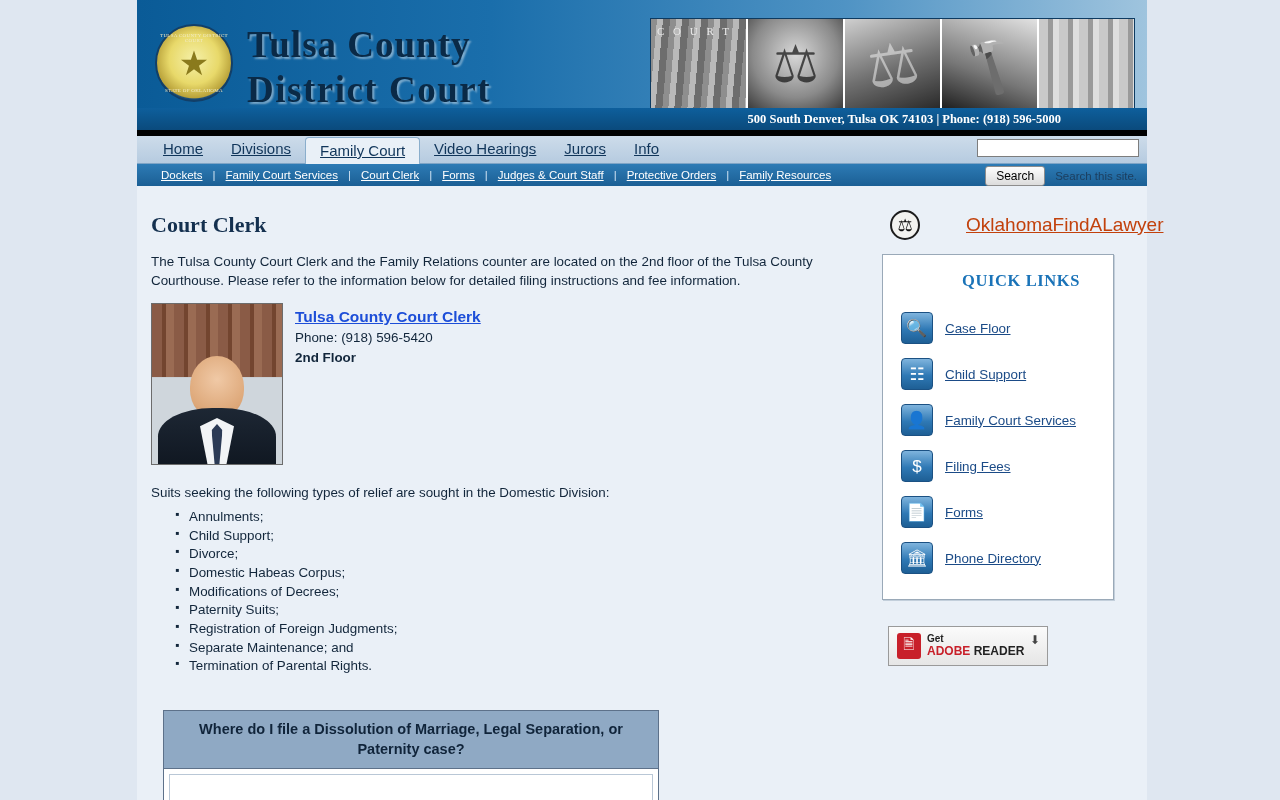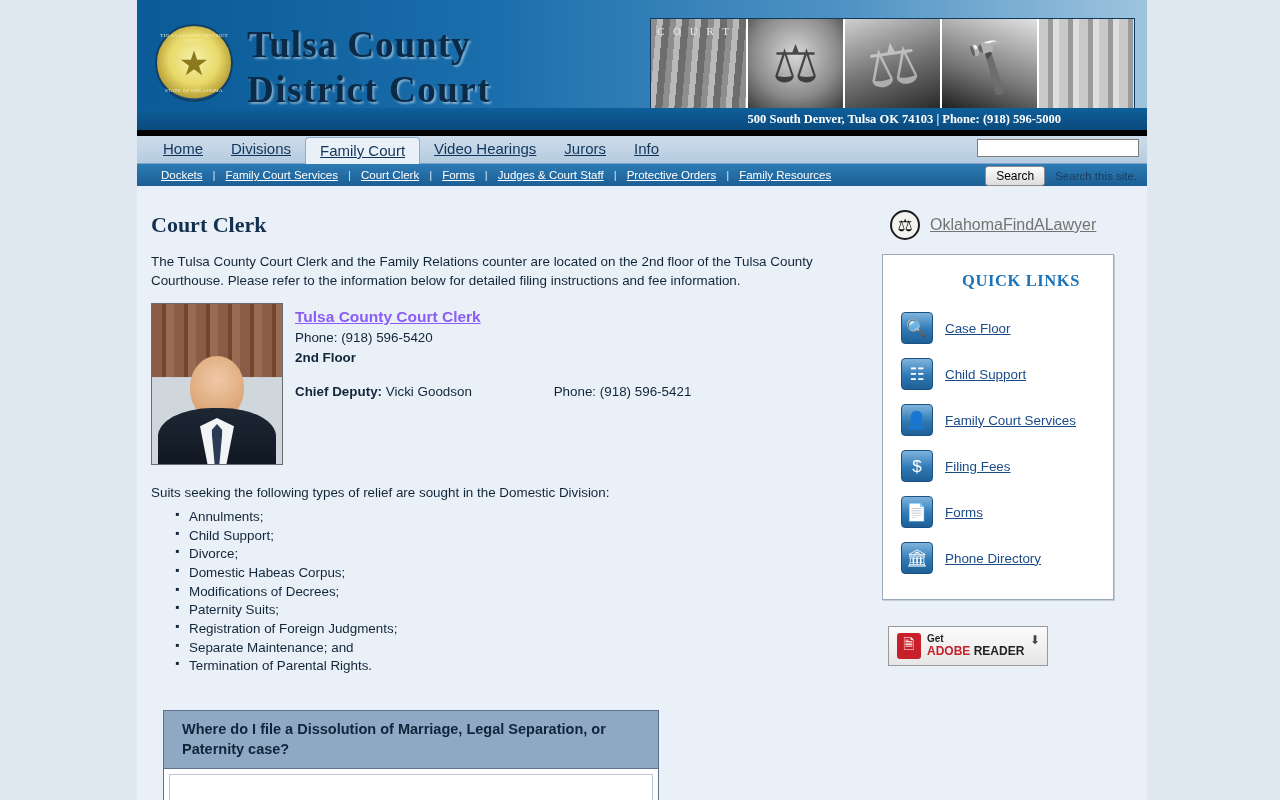--- a/index.html
+++ b/index.html
@@ -210,62 +210,62 @@
     position: absolute; left: 50%; bottom: 0; transform: translateX(-50%);
     width: 34px; height: 46px; background: #f2f4f6;
     clip-path: polygon(50% 0,100% 18%,78% 100%,22% 100%,0 18%);
   }
   .photo .tie {
     position: absolute; left: 50%; bottom: 0; transform: translateX(-50%);
     width: 11px; height: 40px; background: #2b3a55;
     clip-path: polygon(50% 0,100% 16%,72% 100%,28% 100%,0 16%);
   }
   .clerkinfo { font-size: 13.4px; color: #12263b; line-height: 1.5; padding-top: 2px; }
-  .clerkname { font-size: 15.5px; font-weight: bold; color: #8b5cf6; text-decoration: underline; }
+  .clerkname { font-size: 15.5px; font-weight: bold; color: #1d4ed8; text-decoration: underline; }
   .clerkperson { font-weight: bold; }
   .floor { font-weight: bold; }
   .deputy { margin-top: 14px; }
   .deputy .lbl { font-weight: bold; }
   .deputy .ph { margin-left: 78px; }
   p.suits { font-size: 13.4px; color: #12263b; margin: 20px 0 8px 0; }
   ul.relief { margin: 4px 0 0 6px; padding-left: 32px; font-size: 13.4px; color: #12263b; line-height: 1.32; }
   ul.relief li { list-style: none; position: relative; padding: 0 0 1px 0; }
   ul.relief li::before {
     content: "\25AA"; position: absolute; left: -14px; top: -1px; color: #12263b; font-size: 12px;
   }
   .faqbox {
     margin: 34px 0 0 12px;
     width: 496px;
     border: 1px solid #5d718a;
     background: #fff;
   }
   .faqhead {
     background: #8fa9c4;
     border-bottom: 1px solid #5d718a;
-    text-align: left;
+    text-align: center;
     font-size: 14.5px;
     font-weight: bold;
     color: #10243a;
     padding: 9px 18px;
     line-height: 1.35;
   }
   .faqbody { height: 46px; border-top: 1px solid #fff; background:#fff; margin: 5px; border: 1px solid #b9c7d6;}
   
   .side { width: 250px; padding-top: 6px; }
   .findalawyer { display: flex; align-items: center; gap: 10px; margin: 4px 0 14px 8px; }
   .fal-icon {
     width: 30px; height: 30px; border-radius: 50%;
     background: #f3f3f0; border: 2px solid #1d1d1d;
     position: relative; flex: none;
   }
   .fal-icon::after {
     content: "\2696"; position: absolute; left: 50%; top: 50%;
     transform: translate(-50%,-50%); font-size: 17px; color: #111;
   }
-  .fal-link { font-size: 16px; color: #737373; text-decoration: underline; cursor: pointer; }
+  .fal-link { font-size: 19px; color: #c2410c; text-decoration: underline; cursor: pointer; margin-left: 36px; }
   .quicklinks {
     margin-left: 0px;
     width: 232px;
     border: 1px solid #9aa9b8;
     background: #ffffff;
     padding: 16px 0 18px 0;
     box-shadow: 1px 1px 0 #c3cfdb;
   }
   .ql-title {
     text-align: center;
@@ -388,25 +388,20 @@
             <div class="bldg"></div>
             <div class="head"></div>
             <div class="body"></div>
             <div class="shirt"></div>
             <div class="tie"></div>
           </div>
           <div class="clerkinfo">
             <div class="clerkname">Tulsa County Court Clerk</div>
             <div>Phone:  (918) 596-5420</div>
             <div class="floor">2nd Floor</div>
-            <div class="deputy">
-              <span class="lbl">Chief Deputy:</span>
-              <span>Vicki Goodson</span>
-              <span class="ph">Phone:  (918) 596-5421</span>
-            </div>
           </div>
         </div>
 
         <p class="suits">Suits seeking the following types of relief are sought in the Domestic Division:</p>
         <ul class="relief">
           <li>Annulments;</li>
           <li>Child Support;</li>
           <li>Divorce;</li>
           <li>Domestic Habeas Corpus;</li>
           <li>Modifications of Decrees;</li>

